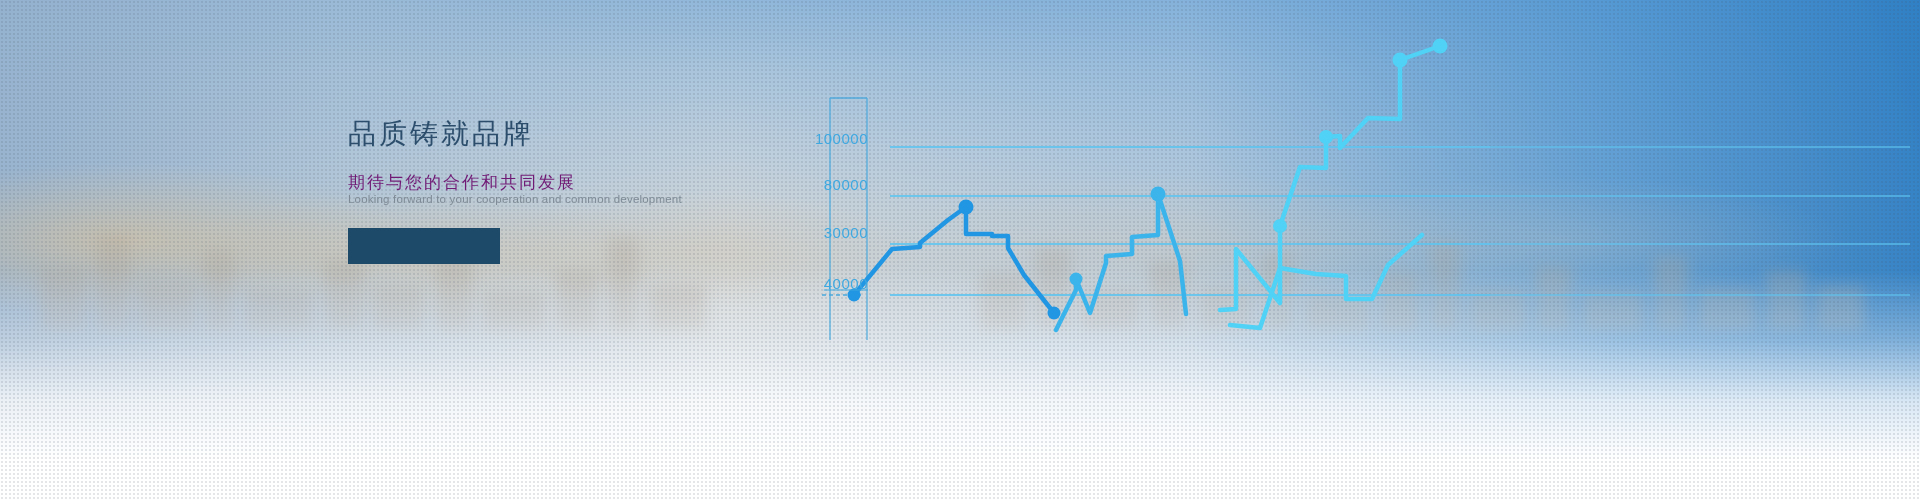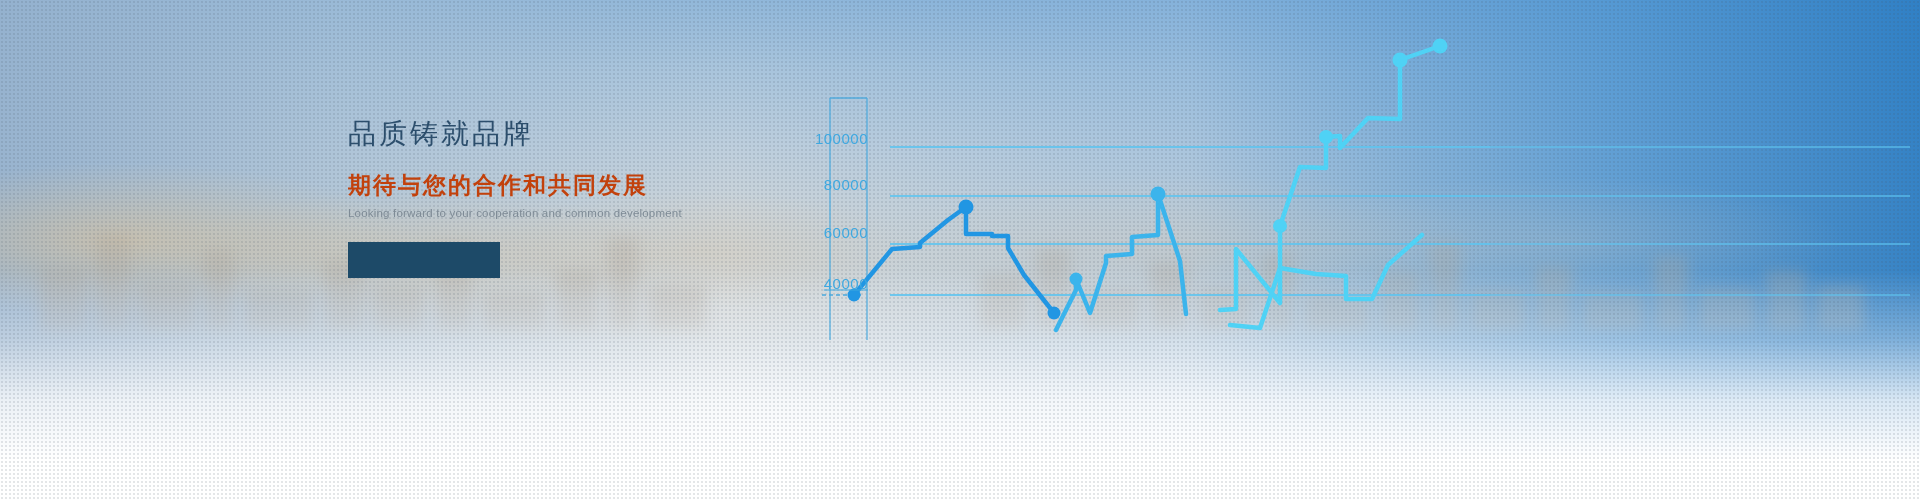--- a/index.html
+++ b/index.html
@@ -69,25 +69,25 @@
   }
 
   
   .copy{position:absolute;left:348px;top:120px;width:420px;}
   .headline{
     font-size:28px;line-height:1;letter-spacing:3px;
     color:#2c4e6c;font-weight:500;white-space:nowrap;
   }
   .subline{
     margin-top:26px;
-    font-size:23px;line-height:1;letter-spacing:2px;
-    color:#c2410c;font-weight:700;white-space:nowrap;
+    font-size:17px;line-height:1;letter-spacing:2px;
+    color:#701a75;font-weight:400;white-space:nowrap;
   }
   .engline{
-    margin-top:11px;
+    margin-top:3px;
     font-size:11.5px;line-height:1;letter-spacing:.2px;
     color:#7e8b96;font-weight:400;white-space:nowrap;
   }
   .cta{
     margin-top:22px;
     width:152px;height:36px;
     background:#1d4a68;
     border:none;cursor:pointer;
     display:block;
   }
@@ -149,21 +149,21 @@
     <div class="subline">期待与您的合作和共同发展</div>
     <div class="engline">Looking forward to your cooperation and common development</div>
     <button class="cta"></button>
   </div>
 
   <div id="chart">
 
     <div id="ticks">
       <div class="tick-label" style="top:138px;">100000</div>
       <div class="tick-label" style="top:184px;margin-left:32px;">80000</div>
-      <div class="tick-label" style="top:232px;">60000</div>
+      <div class="tick-label" style="top:232px;">30000</div>
       <div class="tick-label" style="top:283px;text-decoration:underline;">40000</div>
     </div>
 
     <svg id="plot" width="1160" height="500" viewBox="0 0 1160 500">
 
       <g stroke="#5fc4ef" stroke-width="1.4" opacity=".85">
         <line x1="130" y1="147" x2="730" y2="147"></line>
         <line x1="130" y1="196" x2="730" y2="196"></line>
         <line x1="130" y1="244" x2="730" y2="244"></line>
         <line x1="130" y1="295" x2="730" y2="295"></line>

